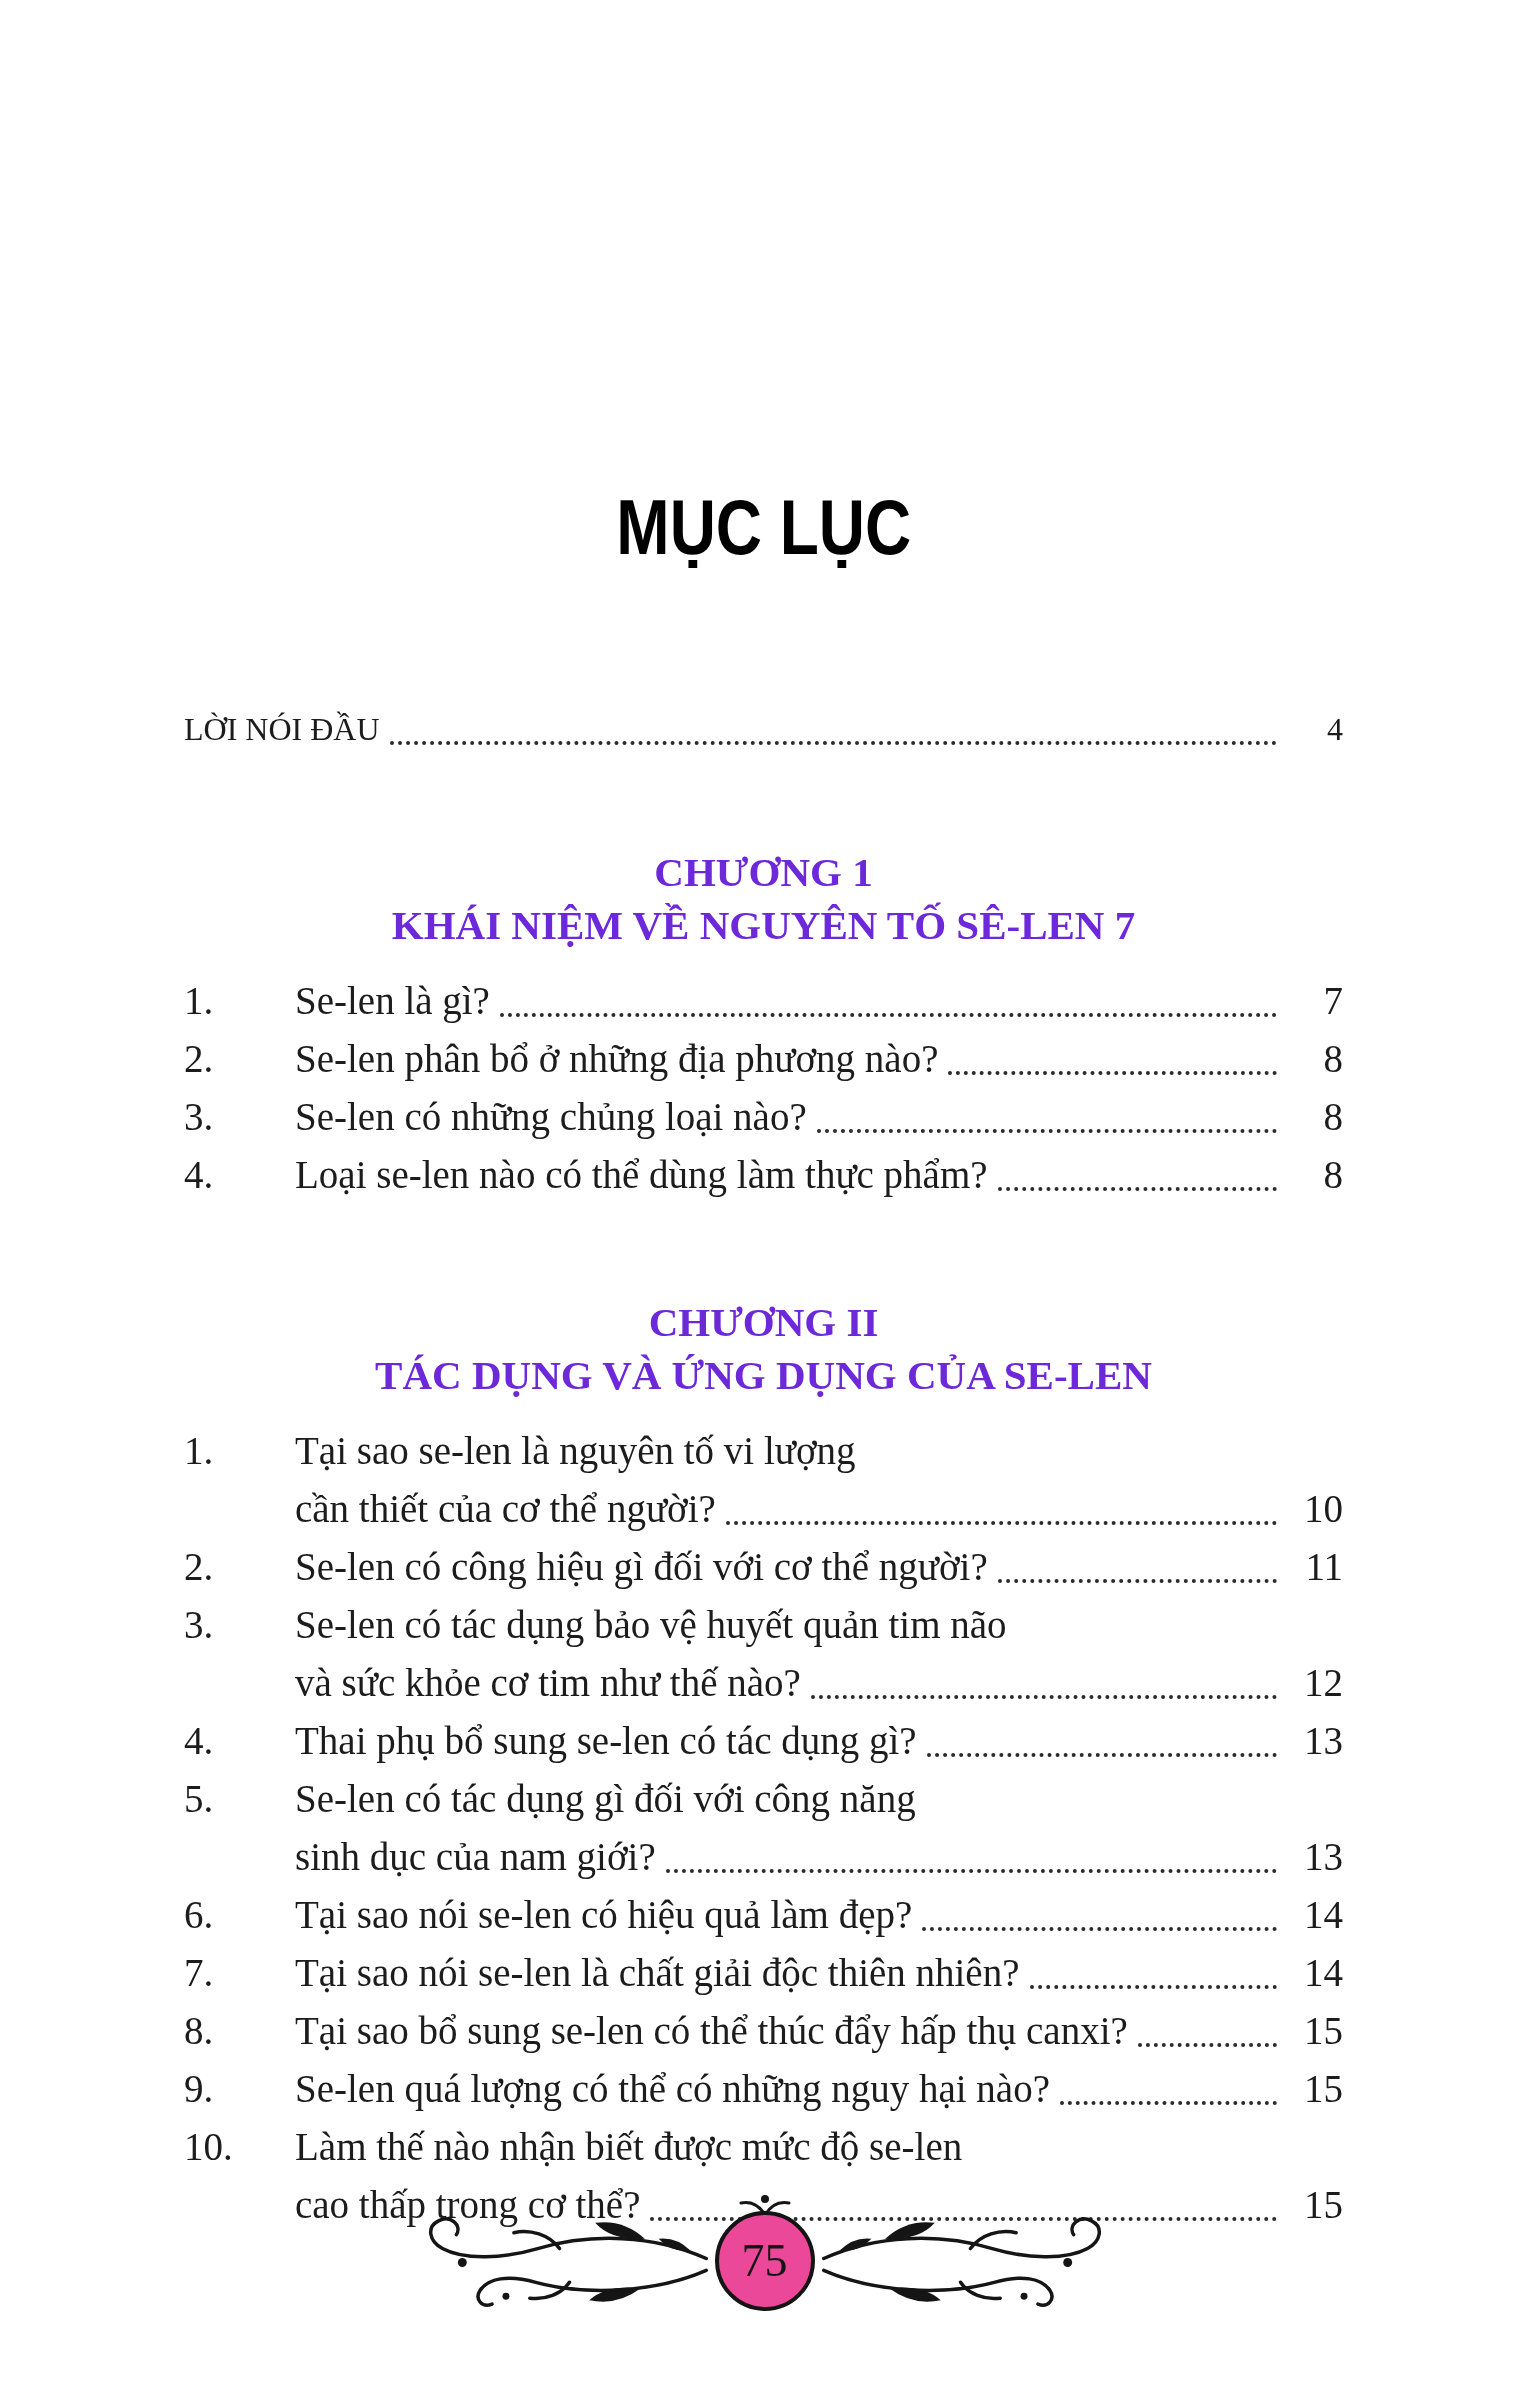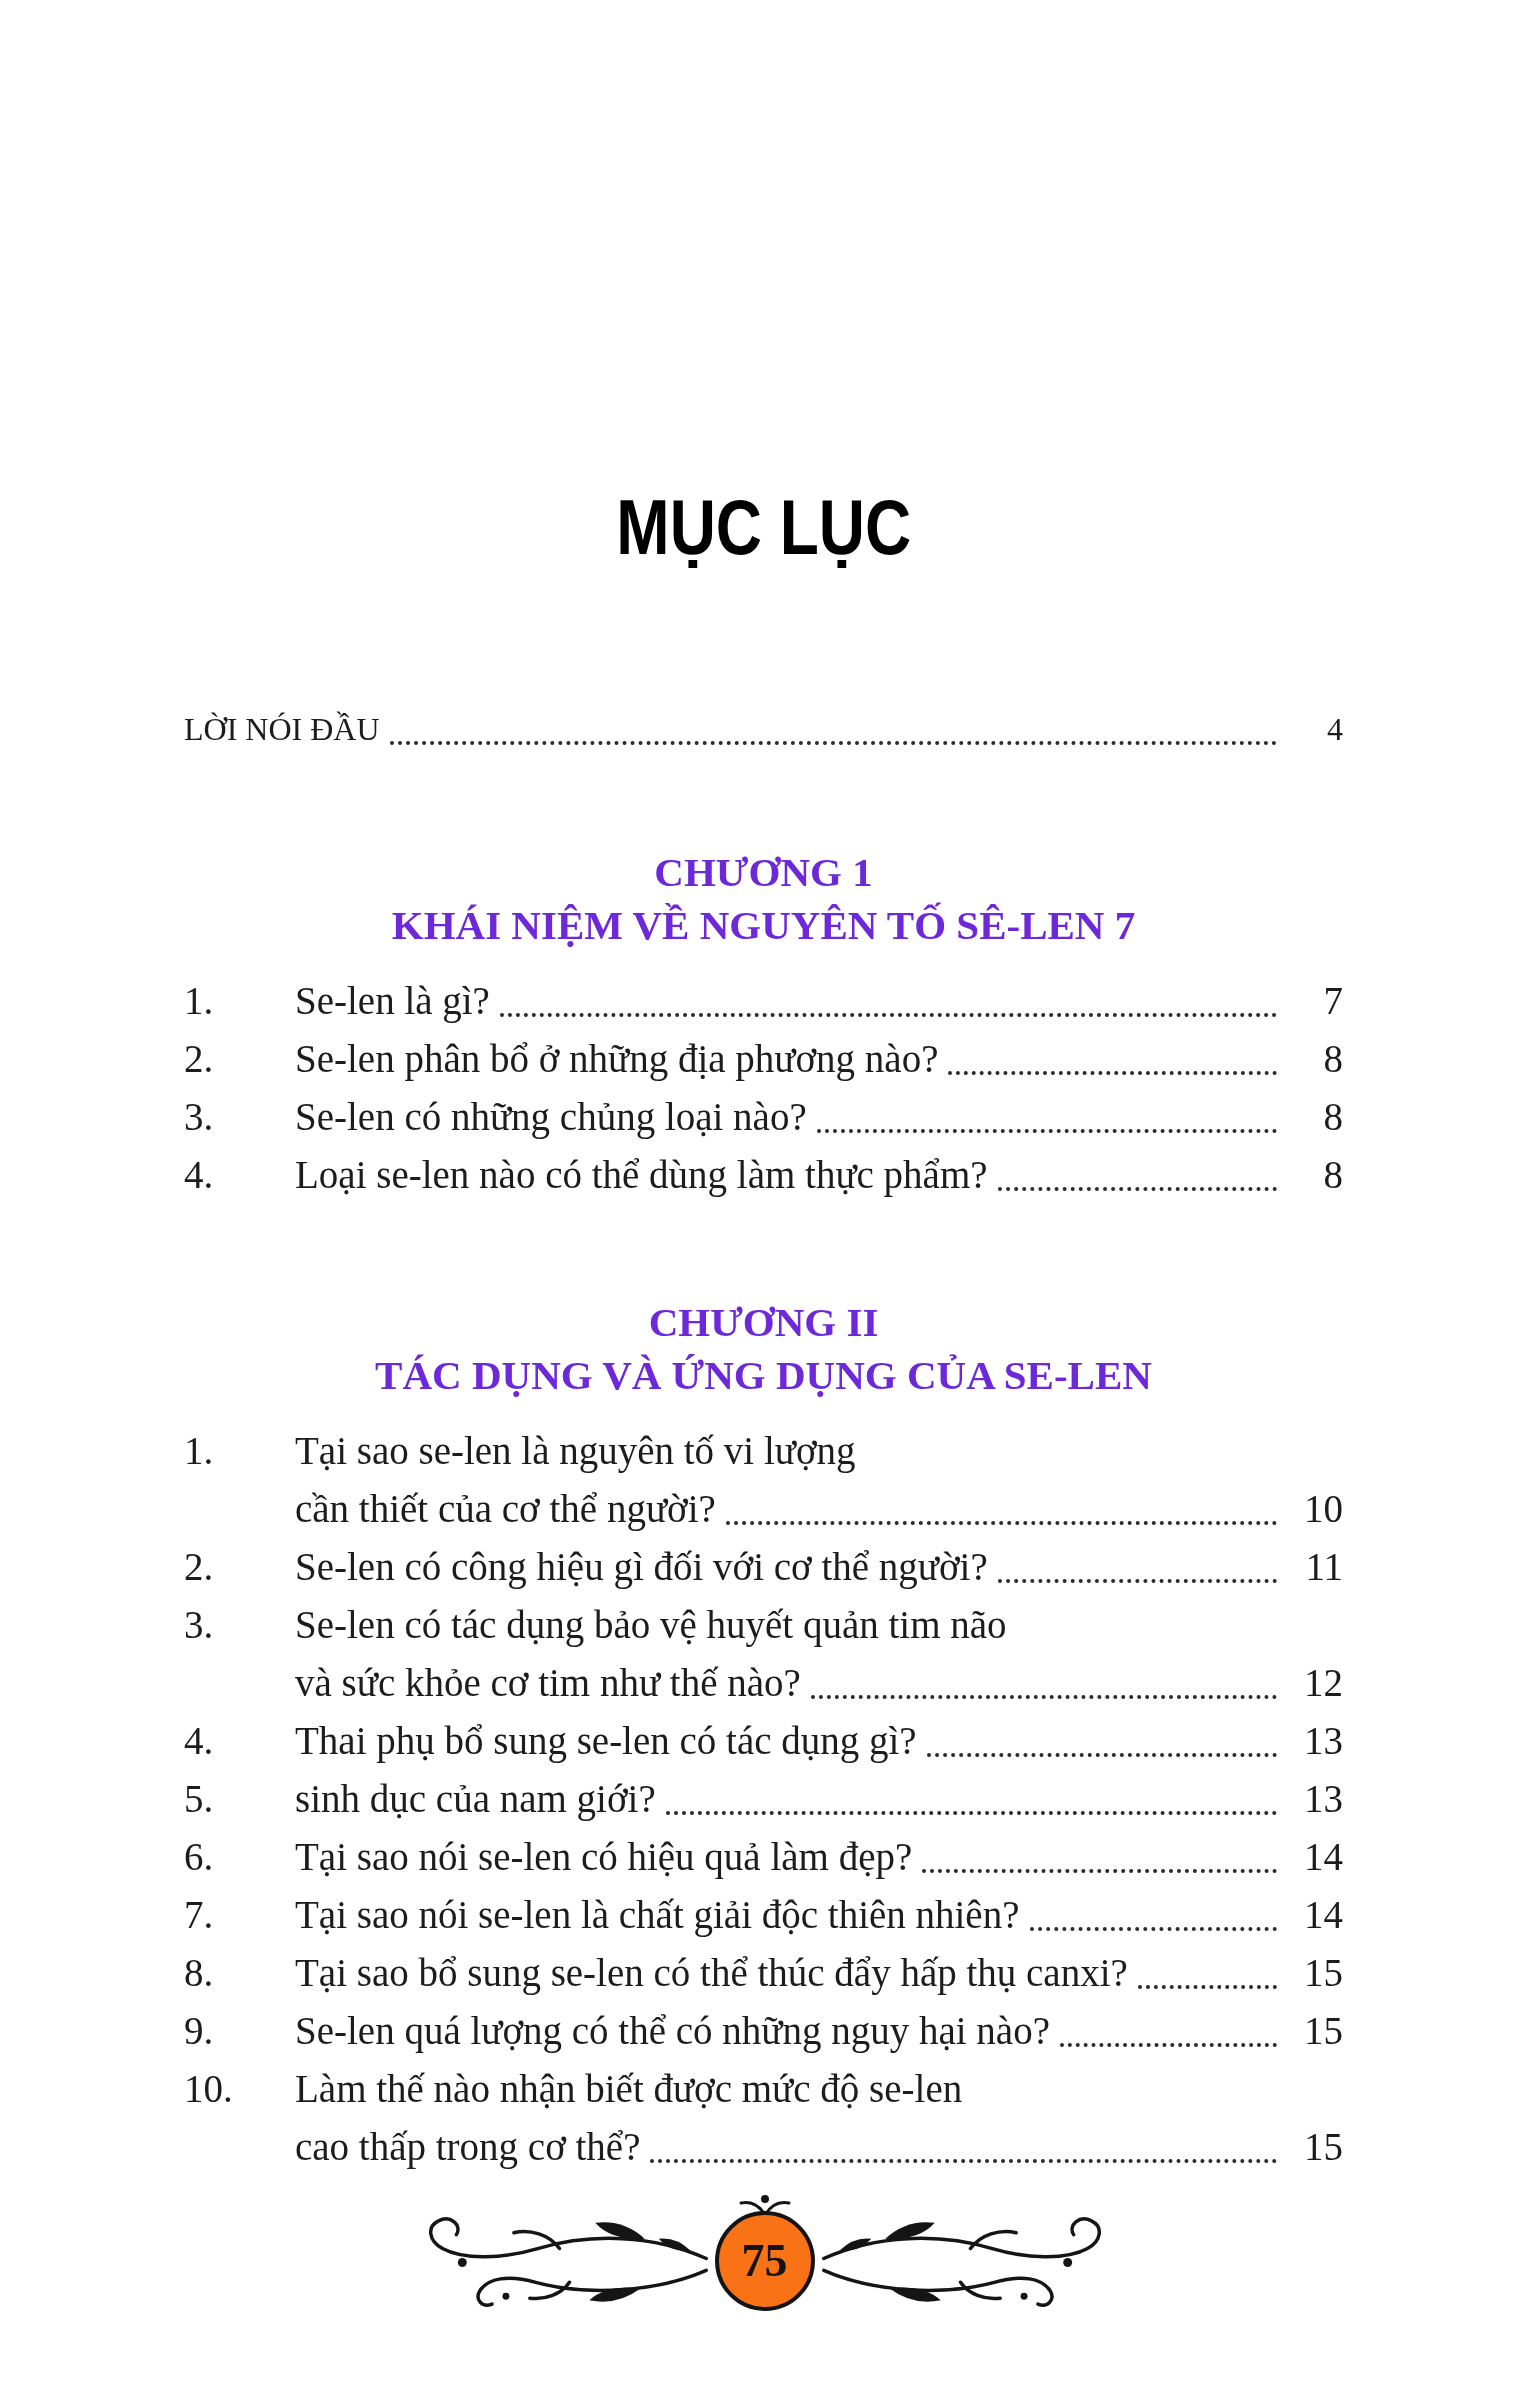--- a/index.html
+++ b/index.html
@@ -73,29 +73,28 @@
     display: flex;
     align-items: center;
   }
   .flourish { display: block; }
   .flourish.right { transform: scaleX(-1); }
   .pn-badge-wrap { position: relative; margin: 0 6px; }
   .pn-badge {
     width: 92px; height: 92px;
     border: 4px solid #141414;
     border-radius: 50%;
-    background: #f97316;
+    background: #ec4899;
     display: flex;
     align-items: center;
     justify-content: center;
     font-size: 46px;
     color: #141414;
     position: relative;
     z-index: 2;
-    font-weight: bold;
   }
   .pn-topdeco {
     position: absolute;
     left: 50%;
     top: -18px;
     transform: translateX(-50%);
     z-index: 1;
   }
 </style>
 </head>
@@ -207,20 +206,21 @@
                 <div class="bline">
                   <span class="txt">Thai phụ bổ sung se-len có tác dụng gì?</span>
                   <span class="leader"></span>
                   <span class="pgnum">13</span>
                 </div>
               </div>
             </div>
             <div class="entry">
               <span class="num">5.</span>
               <div class="body">
+                <div class="bline">Se-len có tác dụng gì đối với công năng</div>
                 <div class="bline">
                   <span class="txt">sinh dục của nam giới?</span>
                   <span class="leader"></span>
                   <span class="pgnum">13</span>
                 </div>
               </div>
             </div>
             <div class="entry">
               <span class="num">6.</span>
               <div class="body">

